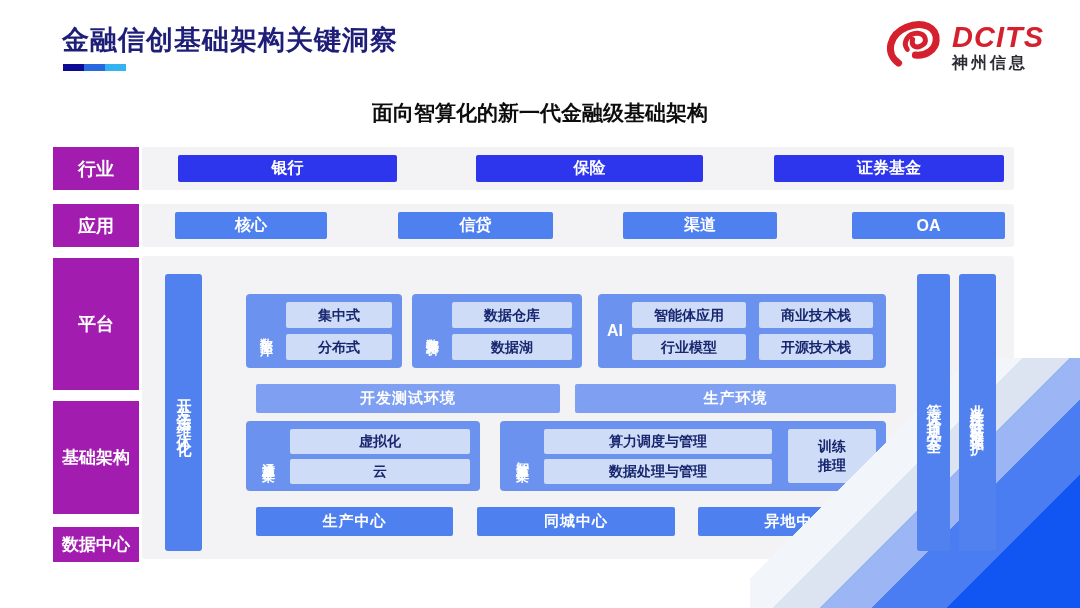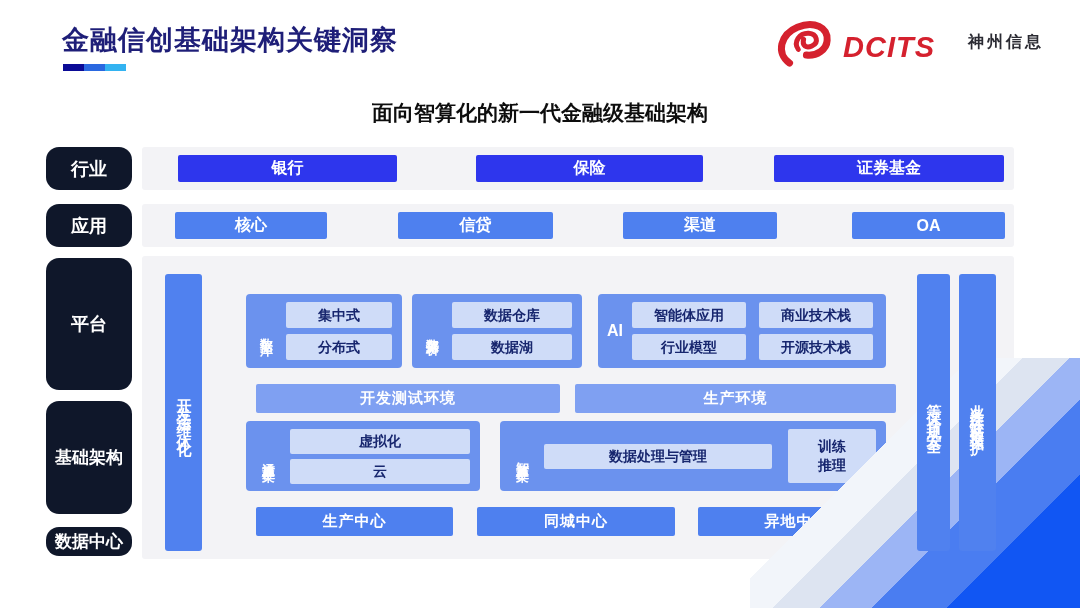--- a/index.html
+++ b/index.html
@@ -8,29 +8,29 @@
   .abs{position:absolute;}
 
   
   .title{left:62px;top:22px;font-size:27px;font-weight:bold;color:#1e1e78;letter-spacing:1px;z-index:4;}
   .underline{left:63px;top:64px;width:63px;height:7px;display:flex;z-index:4;}
   .underline div{height:100%;}
   .u1{width:21px;background:#0b0b96;}
   .u2{width:21px;background:#2a68e0;}
   .u3{width:21px;background:#33b3f1;}
   .logo{right:36px;top:20px;display:flex;align-items:center;gap:8px;z-index:4;}
-  .logo-text{display:flex;line-height:1.05;gap:33px;}
+  .logo-text{display:flex;flex-direction:column;line-height:1.05;}
   .logo-brand{font-size:29px;font-weight:bold;font-style:italic;color:#d5212e;letter-spacing:1px;}
   .logo-company{font-size:16px;font-weight:bold;color:#2b2b33;letter-spacing:3px;margin-top:2px;}
 
   .subtitle{left:0;top:99px;width:1080px;text-align:center;font-size:21px;font-weight:bold;color:#0d0d0d;z-index:4;}
 
   
-  .rail{left:46px;width:86px;background:#0f172a;color:#fff;font-weight:bold;font-size:18px;
-        display:flex;align-items:center;justify-content:center;border-radius:13px;z-index:4;}
+  .rail{left:53px;width:86px;background:#a21caf;color:#fff;font-weight:bold;font-size:18px;
+        display:flex;align-items:center;justify-content:center;border-radius:0;z-index:4;}
   .rail.small{font-size:17px;}
 
   
   .tray{left:142px;width:872px;background:#f3f3f6;border-radius:3px;z-index:1;}
 
   
   .hbar{color:#fff;font-weight:bold;display:flex;align-items:center;justify-content:center;
         border-radius:2px;z-index:3;margin-left:10px;}
   .btn1{background:#2e36ed;font-size:16px;}
   .btn2{background:#4e80ef;font-size:16px;}
@@ -96,21 +96,21 @@
       <span class="logo-company">神州信息</span>
     </span>
   </div>
 
   <div class="abs subtitle">面向智算化的新一代金融级基础架构</div>
 
   <div class="abs rail" style="top:147px;height:43px;">行业</div>
   <div class="abs rail" style="top:204px;height:43px;">应用</div>
   <div class="abs rail" style="top:258px;height:132px;">平台</div>
   <div class="abs rail small" style="top:401px;height:113px;">基础架构</div>
-  <div class="abs rail small" style="top:527px;height:29px;">数据中心</div>
+  <div class="abs rail small" style="top:527px;height:35px;">数据中心</div>
 
   <div class="abs tray" style="top:147px;height:43px;"></div>
   <div class="abs tray" style="top:204px;height:43px;"></div>
   <div class="abs tray" style="top:256px;height:303px;"></div>
 
   <div class="abs hbar btn1" style="left:168px;top:155px;width:219px;height:27px;">银行</div>
   <div class="abs hbar btn1" style="left:466px;top:155px;width:227px;height:27px;">保险</div>
   <div class="abs hbar btn1" style="left:764px;top:155px;width:230px;height:27px;font-family:Liberation Mono, monospace;">证券基金</div>
 
   <div class="abs hbar btn2" style="left:165px;top:212px;width:152px;height:27px;">核心</div>
@@ -163,20 +163,21 @@
       <div class="chip" style="height:25px;line-height:25px;">虚拟化</div>
       <div class="chip" style="height:25px;line-height:25px;">云</div>
     </div>
   </div>
 
   <div class="abs group" style="left:500px;top:421px;width:386px;height:70px;">
     <div class="glabel wide">
       <span class="vtext">智算框架</span>
     </div>
     <div class="chips" style="gap:5px;padding:7px 0 7px 0;">
+      <div class="chip" style="height:25px;line-height:25px;">算力调度与管理</div>
       <div class="chip" style="height:25px;line-height:25px;text-align:center;">数据处理与管理</div>
     </div>
     <div class="sidebox">训练
 推理</div>
   </div>
 
   <div class="abs hbar center" style="left:246px;top:507px;width:197px;height:29px;">生产中心</div>
   <div class="abs hbar center" style="left:467px;top:507px;width:198px;height:29px;">同城中心</div>
   <div class="abs hbar center" style="left:688px;top:507px;width:197px;height:29px;">异地中心</div>
 

